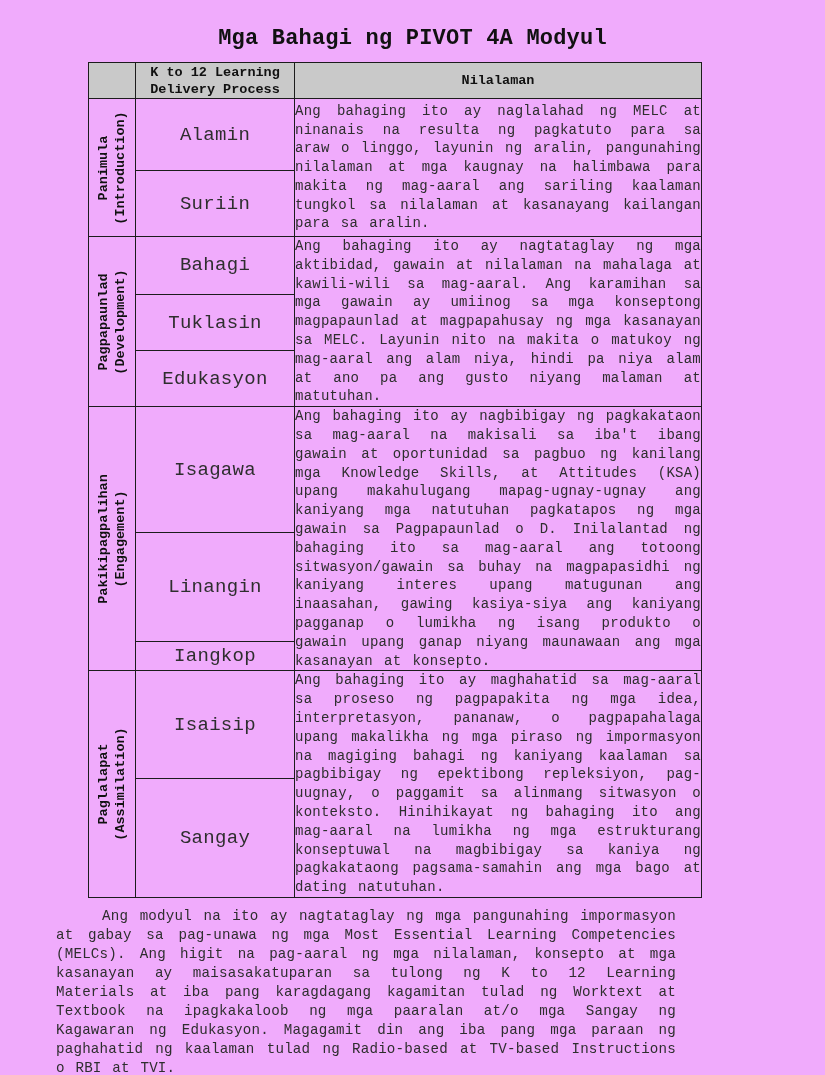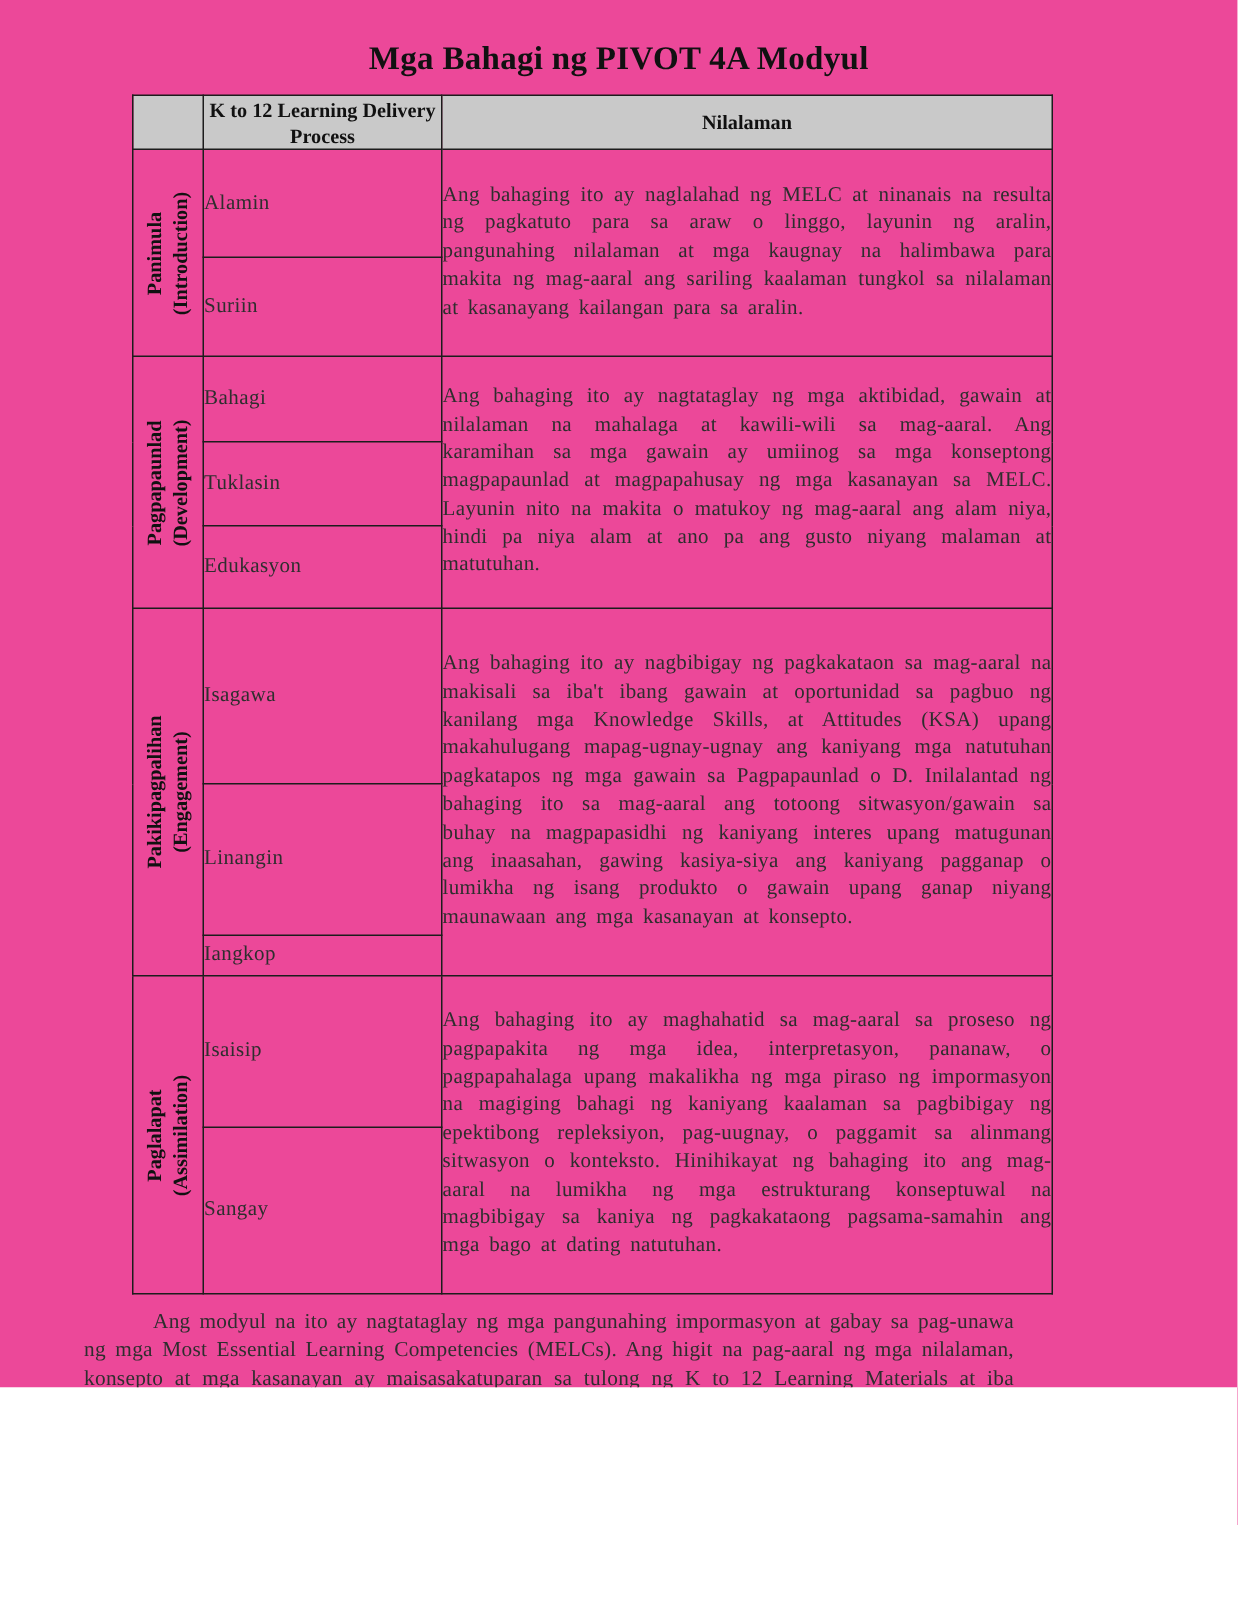--- a/index.html
+++ b/index.html
@@ -1,20 +1,20 @@
 <!DOCTYPE html>
 <html><head>
 <meta charset="utf-8">
 <style>
   html,body{margin:0;padding:0;background:#ffffff;}
   .page{
     position:relative;
-    width:825px;height:925px;
-    background:#ec4899;
-    font-family:Liberation Serif, serif;
+    width:825px;height:1075px;
+    background:#f0abfc;
+    font-family:Liberation Mono, monospace;
     color:#2e2e2e;
     overflow:hidden;
   }
   .title{
     margin:26px 0 0 0;
     width:825px;
     text-align:center;
     font-size:22px;
     font-weight:bold;
     color:#111;
@@ -38,21 +38,22 @@
     height:35px;
     text-align:center;
     font-weight:bold;
     font-size:13.5px;
     color:#111;
     line-height:17px;
     padding:1px 26px;
   }
   td.corner-cell{background:#c9c9c9;}
   td.proc-cell{
-    font-size:14px;
+    text-align:center;
+    font-size:19px;
     color:#2e2e2e;
     letter-spacing:0.3px;
   }
   td.stage-cell{position:relative;}
   .stage-rot{
     position:absolute;
     top:50%;left:50%;
     transform:translate(-50%,-50%) rotate(-90deg);
     white-space:nowrap;
     text-align:center;

